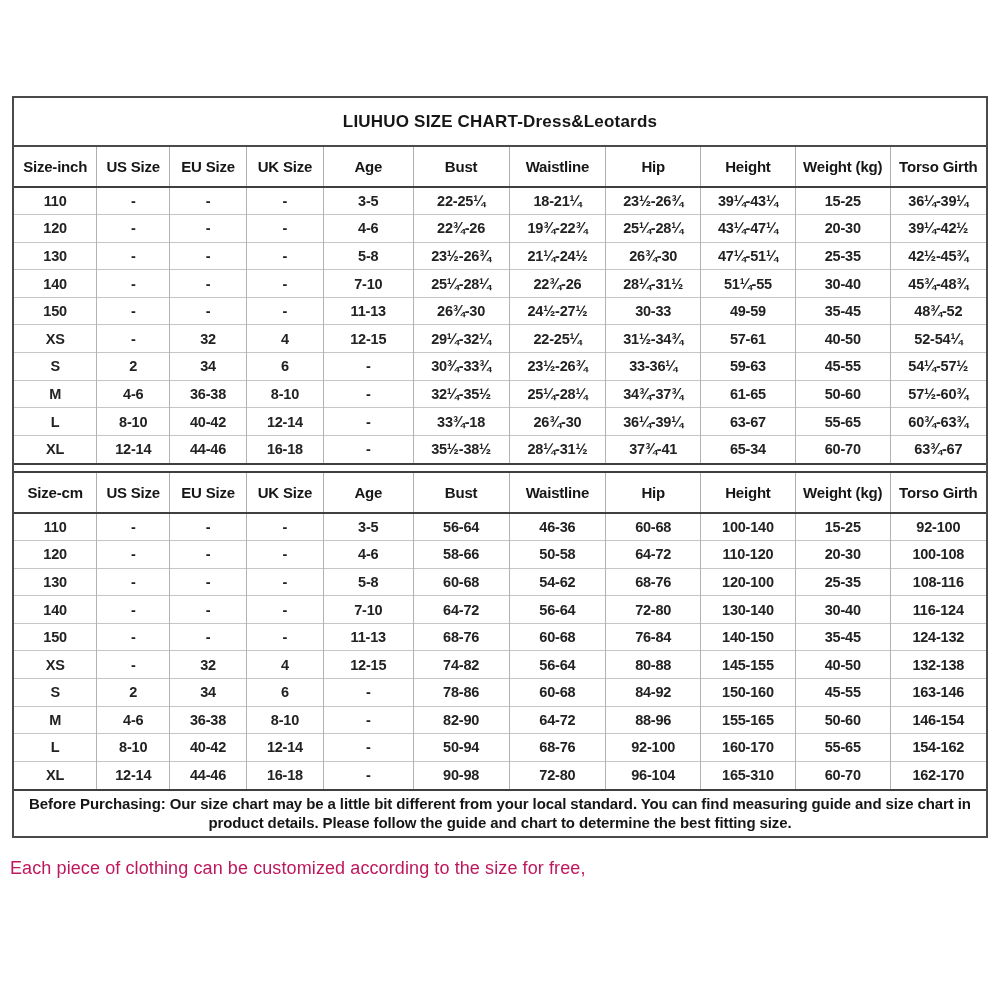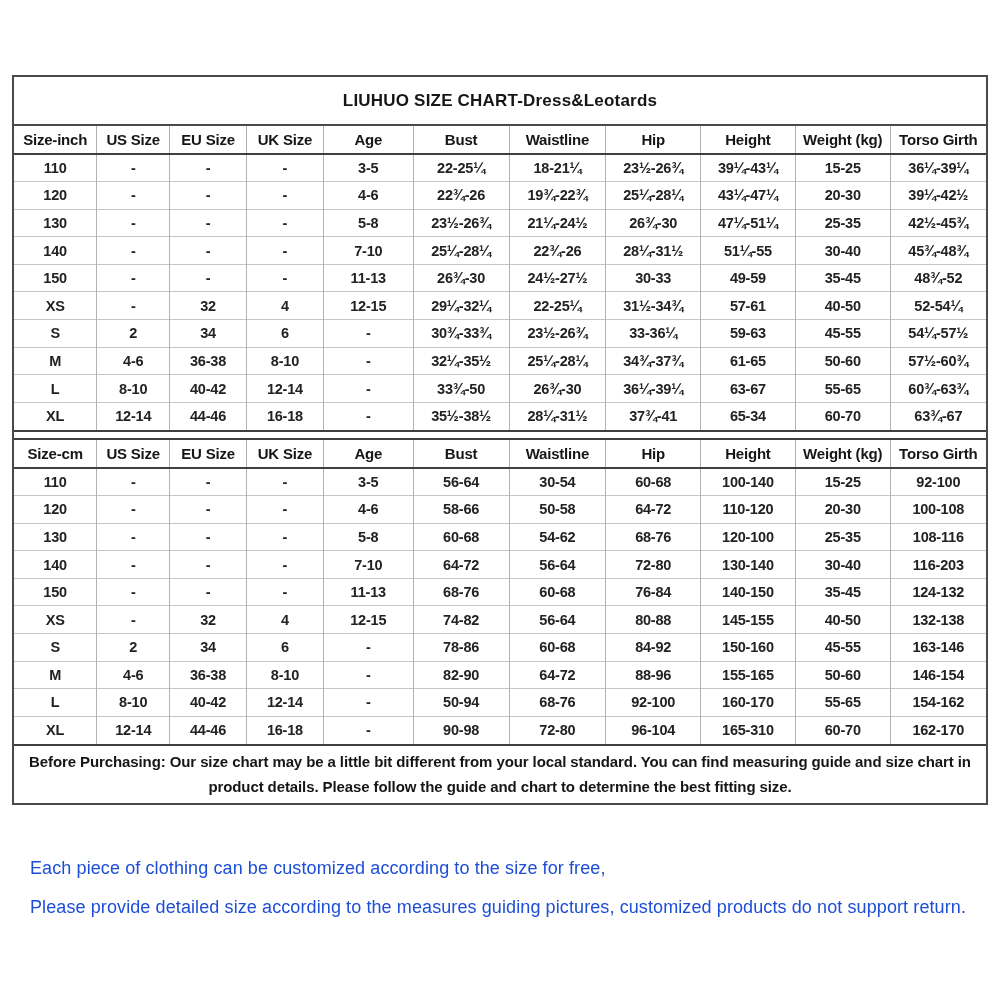--- a/index.html
+++ b/index.html
@@ -7,21 +7,21 @@
   body {
     width: 1000px; height: 1000px;
     font-family: "Liberation Sans", sans-serif;
     position: relative;
     color: #1d1d1d;
   }
   .page { position: absolute; inset: 0; background: #fff; }
 
   .size-chart {
     position: absolute;
-    left: 12px; top: 75px;
+    left: 12px; top: 96px;
     width: 976px;
     border: 2px solid #4a4a4a;
     background: #fff;
   }
 
   .chart-title {
     height: 49px;
     display: flex; align-items: center; justify-content: center;
     font-size: 17px; font-weight: bold; letter-spacing: 0.2px;
     color: #161616;
@@ -39,21 +39,21 @@
   table.size-table col.c3  { width: 7.91%; }
   table.size-table col.c4  { width: 9.24%; }
   table.size-table col.c5  { width: 9.86%; }
   table.size-table col.c6  { width: 9.96%; }
   table.size-table col.c7  { width: 9.75%; }
   table.size-table col.c8  { width: 9.75%; }
   table.size-table col.c9  { width: 9.75%; }
   table.size-table col.c10 { width: 9.86%; }
 
   table.size-table th {
-    height: 28px;
+    height: 40px;
     font-size: 15px;
     font-weight: bold;
     color: #161616;
     text-align: center;
     vertical-align: middle;
     border-bottom: 2px solid #3f3f3f;
     border-left: 1px solid #aeaeae;
     letter-spacing: -0.2px;
     white-space: nowrap;
     overflow: hidden;
@@ -83,32 +83,31 @@
     background: #fff;
   }
 
   .purchase-note {
     border-top: 2px solid #3f3f3f;
     padding: 3px 6px 4px 6px;
     font-size: 15px;
     font-weight: bold;
     color: #161616;
     text-align: center;
-    line-height: 25px;
+    line-height: 19px;
     letter-spacing: -0.1px;
   }
 
   .footnote {
     position: absolute;
     left: 10px;
     font-size: 18px;
-    color: #1d4ed8;
+    color: #be185d;
     letter-spacing: 0.1px;
     white-space: nowrap;
-    margin-left: 20px;
   }
   .footnote-1 { top: 858px; }
   .footnote-2 { top: 897px; }
 </style>
 </head>
 <body>
 
 <div class="page">
 
   <div class="size-chart">
@@ -248,21 +247,21 @@
             <td>61-65</td>
             <td>50-60</td>
             <td>57½-60¾</td>
           </tr>
           <tr>
             <td>L</td>
             <td>8-10</td>
             <td>40-42</td>
             <td>12-14</td>
             <td>-</td>
-            <td>33¾-50</td>
+            <td>33¾-18</td>
             <td>26¾-30</td>
             <td>36¼-39¼</td>
             <td>63-67</td>
             <td>55-65</td>
             <td>60¾-63¾</td>
           </tr>
           <tr>
             <td>XL</td>
             <td>12-14</td>
             <td>44-46</td>
@@ -310,21 +309,21 @@
           </tr>
         </thead>
       <tbody>
           <tr>
             <td>110</td>
             <td>-</td>
             <td>-</td>
             <td>-</td>
             <td>3-5</td>
             <td>56-64</td>
-            <td>30-54</td>
+            <td>46-36</td>
             <td>60-68</td>
             <td>100-140</td>
             <td>15-25</td>
             <td>92-100</td>
           </tr>
           <tr>
             <td>120</td>
             <td>-</td>
             <td>-</td>
             <td>-</td>
@@ -353,21 +352,21 @@
             <td>140</td>
             <td>-</td>
             <td>-</td>
             <td>-</td>
             <td>7-10</td>
             <td>64-72</td>
             <td>56-64</td>
             <td>72-80</td>
             <td>130-140</td>
             <td>30-40</td>
-            <td>116-203</td>
+            <td>116-124</td>
           </tr>
           <tr>
             <td>150</td>
             <td>-</td>
             <td>-</td>
             <td>-</td>
             <td>11-13</td>
             <td>68-76</td>
             <td>60-68</td>
             <td>76-84</td>
@@ -442,15 +441,14 @@
           </tr>
         </tbody>
     </table>
 
     <div class="purchase-note">Before Purchasing: Our size chart may be a little bit different from your local standard. You can find measuring guide and size chart in product details. Please follow the guide and chart to determine the best fitting size.</div>
 
   </div>
 
   <div class="footnote footnote-1">Each piece of clothing can be customized according to the size for free,</div>
 
-  <div class="footnote footnote-2">Please provide detailed size according to the measures guiding pictures, customized products do not support return.</div>
 
 </div>
 
 </body></html>

